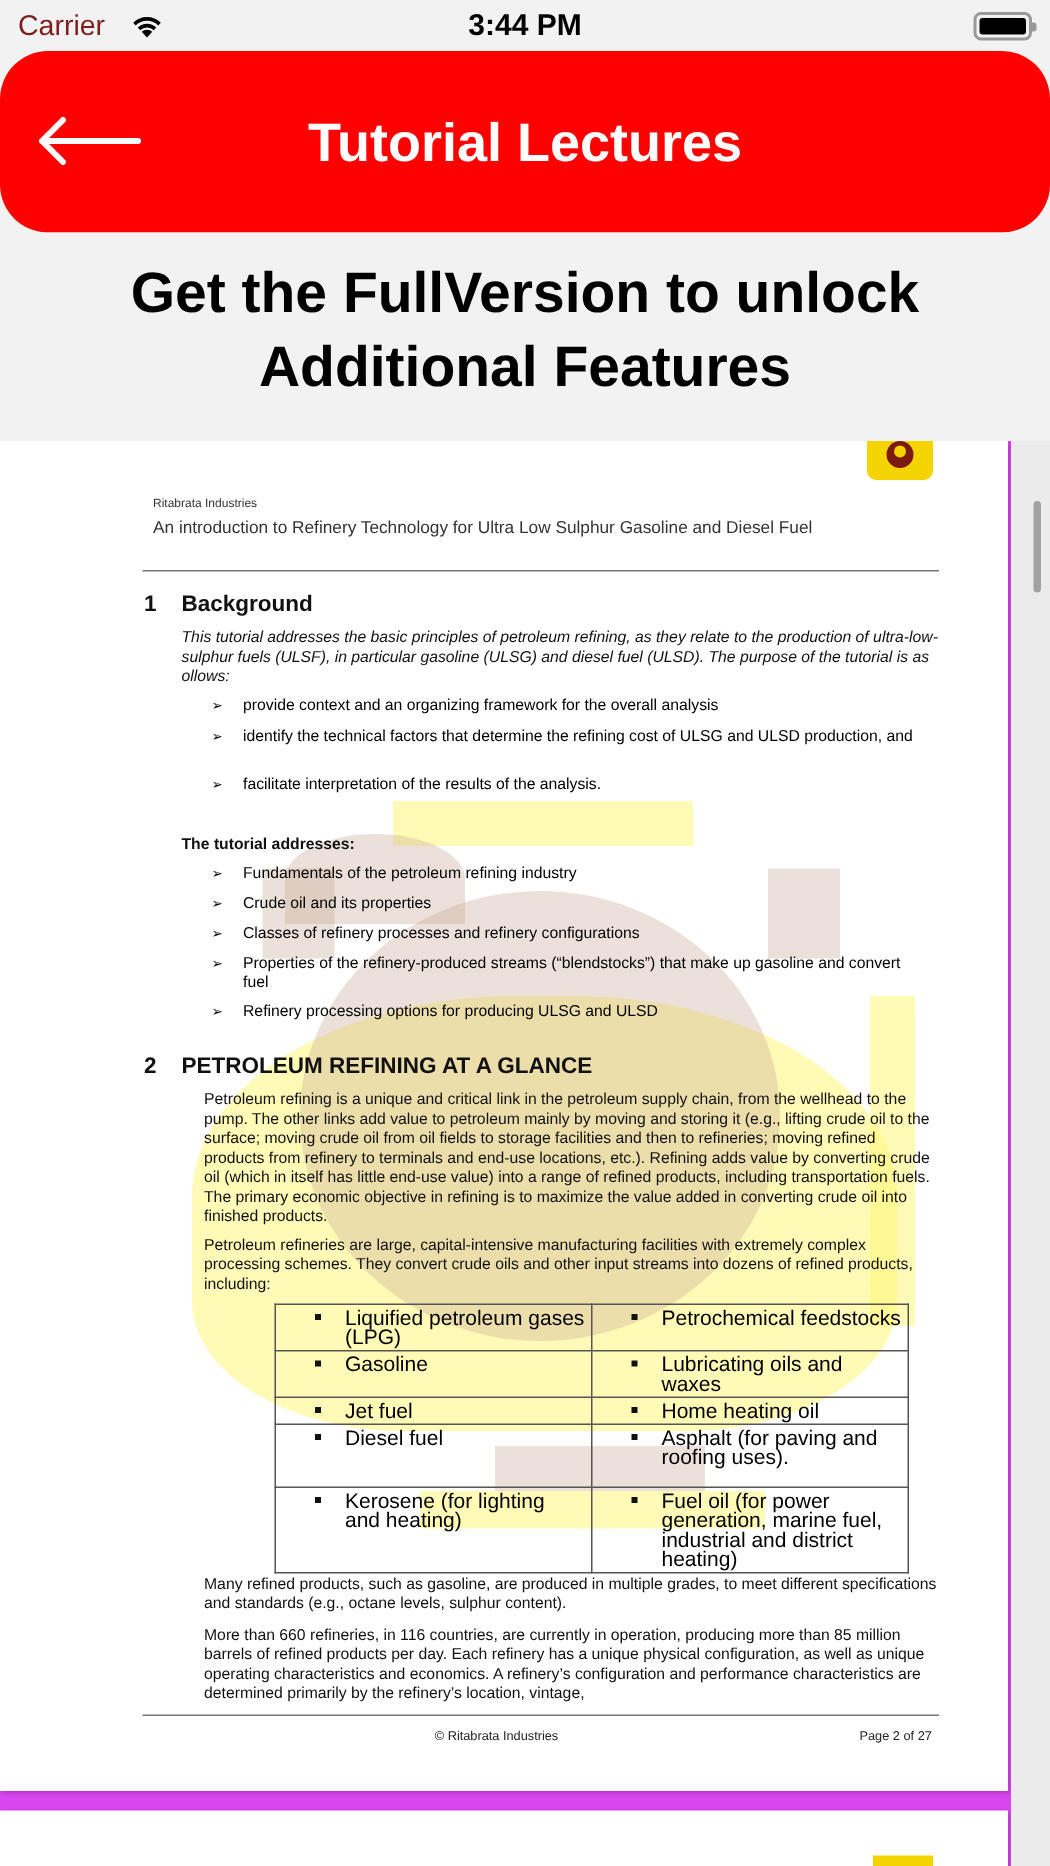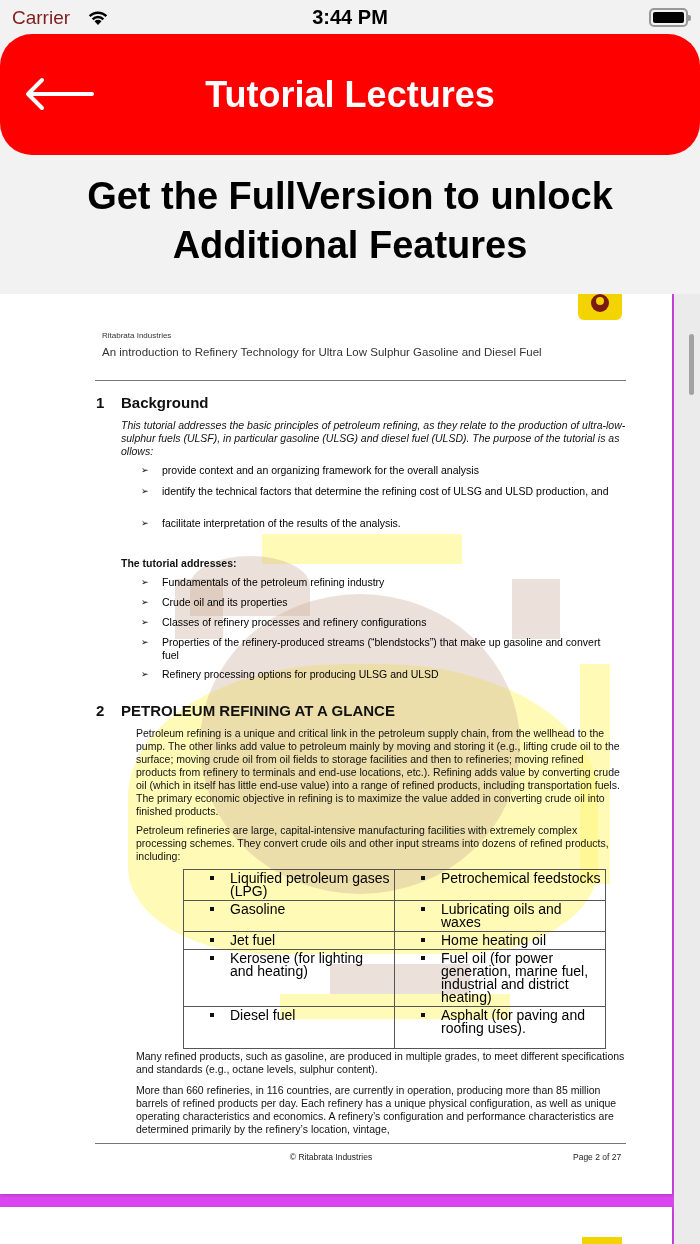--- a/index.html
+++ b/index.html
@@ -130,26 +130,26 @@
           </tr>
         <tr>
             <td><span class="sq"></span><span>Gasoline</span></td>
             <td><span class="sq"></span><span>Lubricating oils and waxes</span></td>
           </tr>
         <tr>
             <td><span class="sq"></span><span>Jet fuel</span></td>
             <td><span class="sq"></span><span>Home heating oil</span></td>
           </tr>
         <tr>
+            <td style="height:42px;"><span class="sq"></span><span>Diesel fuel</span></td>
+            <td><span class="sq"></span><span>Asphalt (for paving and roofing uses).</span></td>
+          </tr>
+        <tr>
             <td><span class="sq"></span><span>Kerosene (for lighting and heating)</span></td>
             <td><span class="sq"></span><span>Fuel oil (for power generation, marine fuel, industrial and district heating)</span></td>
-          </tr>
-        <tr>
-            <td style="height:42px;"><span class="sq"></span><span>Diesel fuel</span></td>
-            <td><span class="sq"></span><span>Asphalt (for paving and roofing uses).</span></td>
           </tr>
       </tbody>
     </table>
 
     <div class="doc para" style="left:136px;top:756px;width:490px;">Many refined products, such as gasoline, are produced in multiple grades, to meet different specifications and standards (e.g., octane levels, sulphur content).</div>
     <div class="doc para" style="left:136px;top:790px;width:490px;">More than 660 refineries, in 116 countries, are currently in operation, producing more than 85 million barrels of refined products per day. Each refinery has a unique physical configuration, as well as unique operating characteristics and economics. A refinery’s configuration and performance characteristics are determined primarily by the refinery’s location, vintage,</div>
 
     <div class="hr" style="top:849px;"></div>
     <div class="footer-copy" style="left:-15px;">© Ritabrata Industries</div>
     <div class="footer-page">Page 2 of 27</div>

